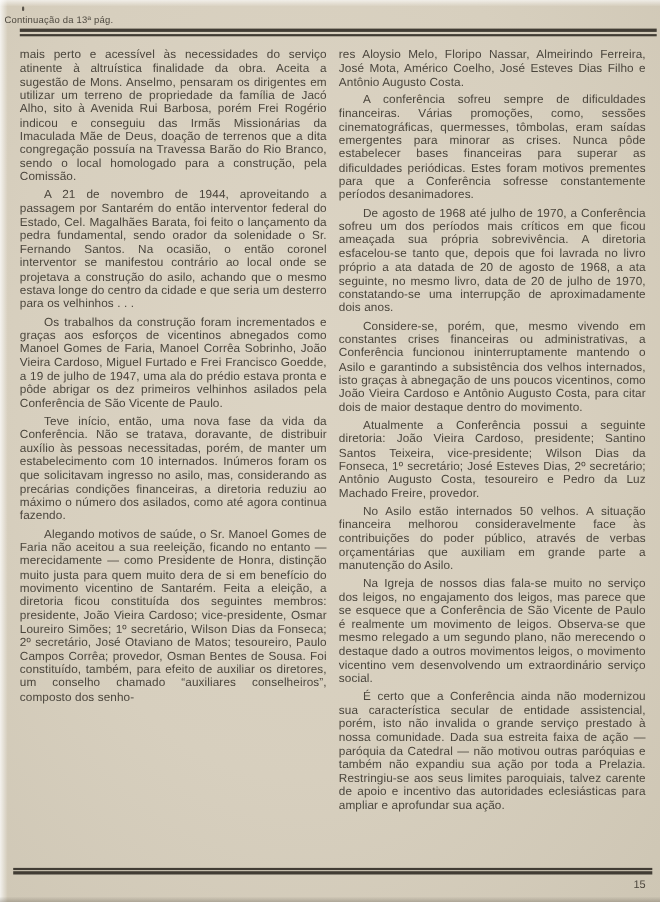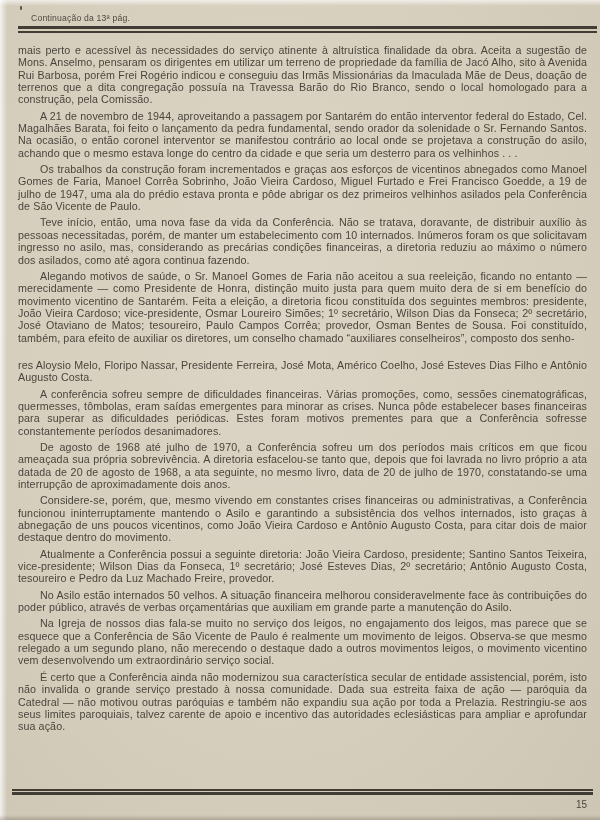--- a/index.html
+++ b/index.html
@@ -28,32 +28,32 @@
   }
   .edge-bottom {
     position: absolute; left: 0; bottom: 0; width: 100%; height: 5px;
     background: linear-gradient(to top, rgba(60,55,45,0.25), rgba(60,55,45,0));
   }
   .speck {
     position: absolute; left: 20px; top: 6px; width: 2px; height: 4px;
     background: #5a554c; border-radius: 1px;
   }
   .header-note {
-    position: absolute; left: 31px; top: 13px;
+    position: absolute; left: 4px; top: 13px;
     font-size: 8.6px; letter-spacing: 0.2px; color: #4d483f; text-align: center;
   }
   .rule-top {
     position: absolute; left: 18px; right: 3px; top: 26px;
     height: 7px;
     border-top: 3px solid #413c34;
     border-bottom: 2px solid #413c34;
   }
   .columns {
     position: absolute; left: 18px; right: 13px; top: 44px;
-    display: flex; gap: 11px; flex-direction: column;
+    display: flex; gap: 11px;
   }
   .col {
     flex: 1 1 0;
     font-size: 10.7px;
     line-height: 12.35px;
     text-align: justify;
     color: #4a453c;
     letter-spacing: 0.1px;
   }
   .col p { text-indent: 22px; margin-bottom: 4px; }
@@ -85,21 +85,21 @@
 
   <div class="columns">
     <div class="col">
         <p>mais perto e acessível às necessidades do serviço atinente à altruística finalidade da obra. Aceita a sugestão de Mons. Anselmo, pensaram os dirigentes em utilizar um terreno de propriedade da família de Jacó Alho, sito à Avenida Rui Barbosa, porém Frei Rogério indicou e conseguiu das Irmãs Missionárias da Imaculada Mãe de Deus, doação de terrenos que a dita congregação possuía na Travessa Barão do Rio Branco, sendo o local homologado para a construção, pela Comissão.</p>
         <p>A 21 de novembro de 1944, aproveitando a passagem por Santarém do então interventor federal do Estado, Cel. Magalhães Barata, foi feito o lançamento da pedra fundamental, sendo orador da solenidade o Sr. Fernando Santos. Na ocasião, o então coronel interventor se manifestou contrário ao local onde se projetava a construção do asilo, achando que o mesmo estava longe do centro da cidade e que seria um desterro para os velhinhos . . .</p>
         <p>Os trabalhos da construção foram incrementados e graças aos esforços de vicentinos abnegados como Manoel Gomes de Faria, Manoel Corrêa Sobrinho, João Vieira Cardoso, Miguel Furtado e Frei Francisco Goedde, a 19 de julho de 1947, uma ala do prédio estava pronta e pôde abrigar os dez primeiros velhinhos asilados pela Conferência de São Vicente de Paulo.</p>
         <p>Teve início, então, uma nova fase da vida da Conferência. Não se tratava, doravante, de distribuir auxílio às pessoas necessitadas, porém, de manter um estabelecimento com 10 internados. Inúmeros foram os que solicitavam ingresso no asilo, mas, considerando as precárias condições financeiras, a diretoria reduziu ao máximo o número dos asilados, como até agora continua fazendo.</p>
         <p>Alegando motivos de saúde, o Sr. Manoel Gomes de Faria não aceitou a sua reeleição, ficando no entanto — merecidamente — como Presidente de Honra, distinção muito justa para quem muito dera de si em benefício do movimento vicentino de Santarém. Feita a eleição, a diretoria ficou constituída dos seguintes membros: presidente, João Vieira Cardoso; vice-presidente, Osmar Loureiro Simões; 1º secretário, Wilson Dias da Fonseca; 2º secretário, José Otaviano de Matos; tesoureiro, Paulo Campos Corrêa; provedor, Osman Bentes de Sousa. Foi constituído, também, para efeito de auxiliar os diretores, um conselho chamado “auxiliares conselheiros”, composto dos senho-</p>
       </div>
     <div class="col">
-        <p>res Aloysio Melo, Floripo Nassar, Presidente Ferreira, José Mota, Américo Coelho, José Esteves Dias Filho e Antônio Augusto Costa.</p>
+        <p>res Aloysio Melo, Floripo Nassar, Almeirindo Ferreira, José Mota, Américo Coelho, José Esteves Dias Filho e Antônio Augusto Costa.</p>
         <p>A conferência sofreu sempre de dificuldades financeiras. Várias promoções, como, sessões cinematográficas, quermesses, tômbolas, eram saídas emergentes para minorar as crises. Nunca pôde estabelecer bases financeiras para superar as dificuldades periódicas. Estes foram motivos prementes para que a Conferência sofresse constantemente períodos desanimadores.</p>
         <p>De agosto de 1968 até julho de 1970, a Conferência sofreu um dos períodos mais críticos em que ficou ameaçada sua própria sobrevivência. A diretoria esfacelou-se tanto que, depois que foi lavrada no livro próprio a ata datada de 20 de agosto de 1968, a ata seguinte, no mesmo livro, data de 20 de julho de 1970, constatando-se uma interrupção de aproximadamente dois anos.</p>
         <p>Considere-se, porém, que, mesmo vivendo em constantes crises financeiras ou administrativas, a Conferência funcionou ininterruptamente mantendo o Asilo e garantindo a subsistência dos velhos internados, isto graças à abnegação de uns poucos vicentinos, como João Vieira Cardoso e Antônio Augusto Costa, para citar dois de maior destaque dentro do movimento.</p>
         <p>Atualmente a Conferência possui a seguinte diretoria: João Vieira Cardoso, presidente; Santino Santos Teixeira, vice-presidente; Wilson Dias da Fonseca, 1º secretário; José Esteves Dias, 2º secretário; Antônio Augusto Costa, tesoureiro e Pedro da Luz Machado Freire, provedor.</p>
         <p>No Asilo estão internados 50 velhos. A situação financeira melhorou consideravelmente face às contribuições do poder público, através de verbas orçamentárias que auxiliam em grande parte a manutenção do Asilo.</p>
         <p>Na Igreja de nossos dias fala-se muito no serviço dos leigos, no engajamento dos leigos, mas parece que se esquece que a Conferência de São Vicente de Paulo é realmente um movimento de leigos. Observa-se que mesmo relegado a um segundo plano, não merecendo o destaque dado a outros movimentos leigos, o movimento vicentino vem desenvolvendo um extraordinário serviço social.</p>
         <p>É certo que a Conferência ainda não modernizou sua característica secular de entidade assistencial, porém, isto não invalida o grande serviço prestado à nossa comunidade. Dada sua estreita faixa de ação — paróquia da Catedral — não motivou outras paróquias e também não expandiu sua ação por toda a Prelazia. Restringiu-se aos seus limites paroquiais, talvez carente de apoio e incentivo das autoridades eclesiásticas para ampliar e aprofundar sua ação.</p>
       </div>
   </div>
 

